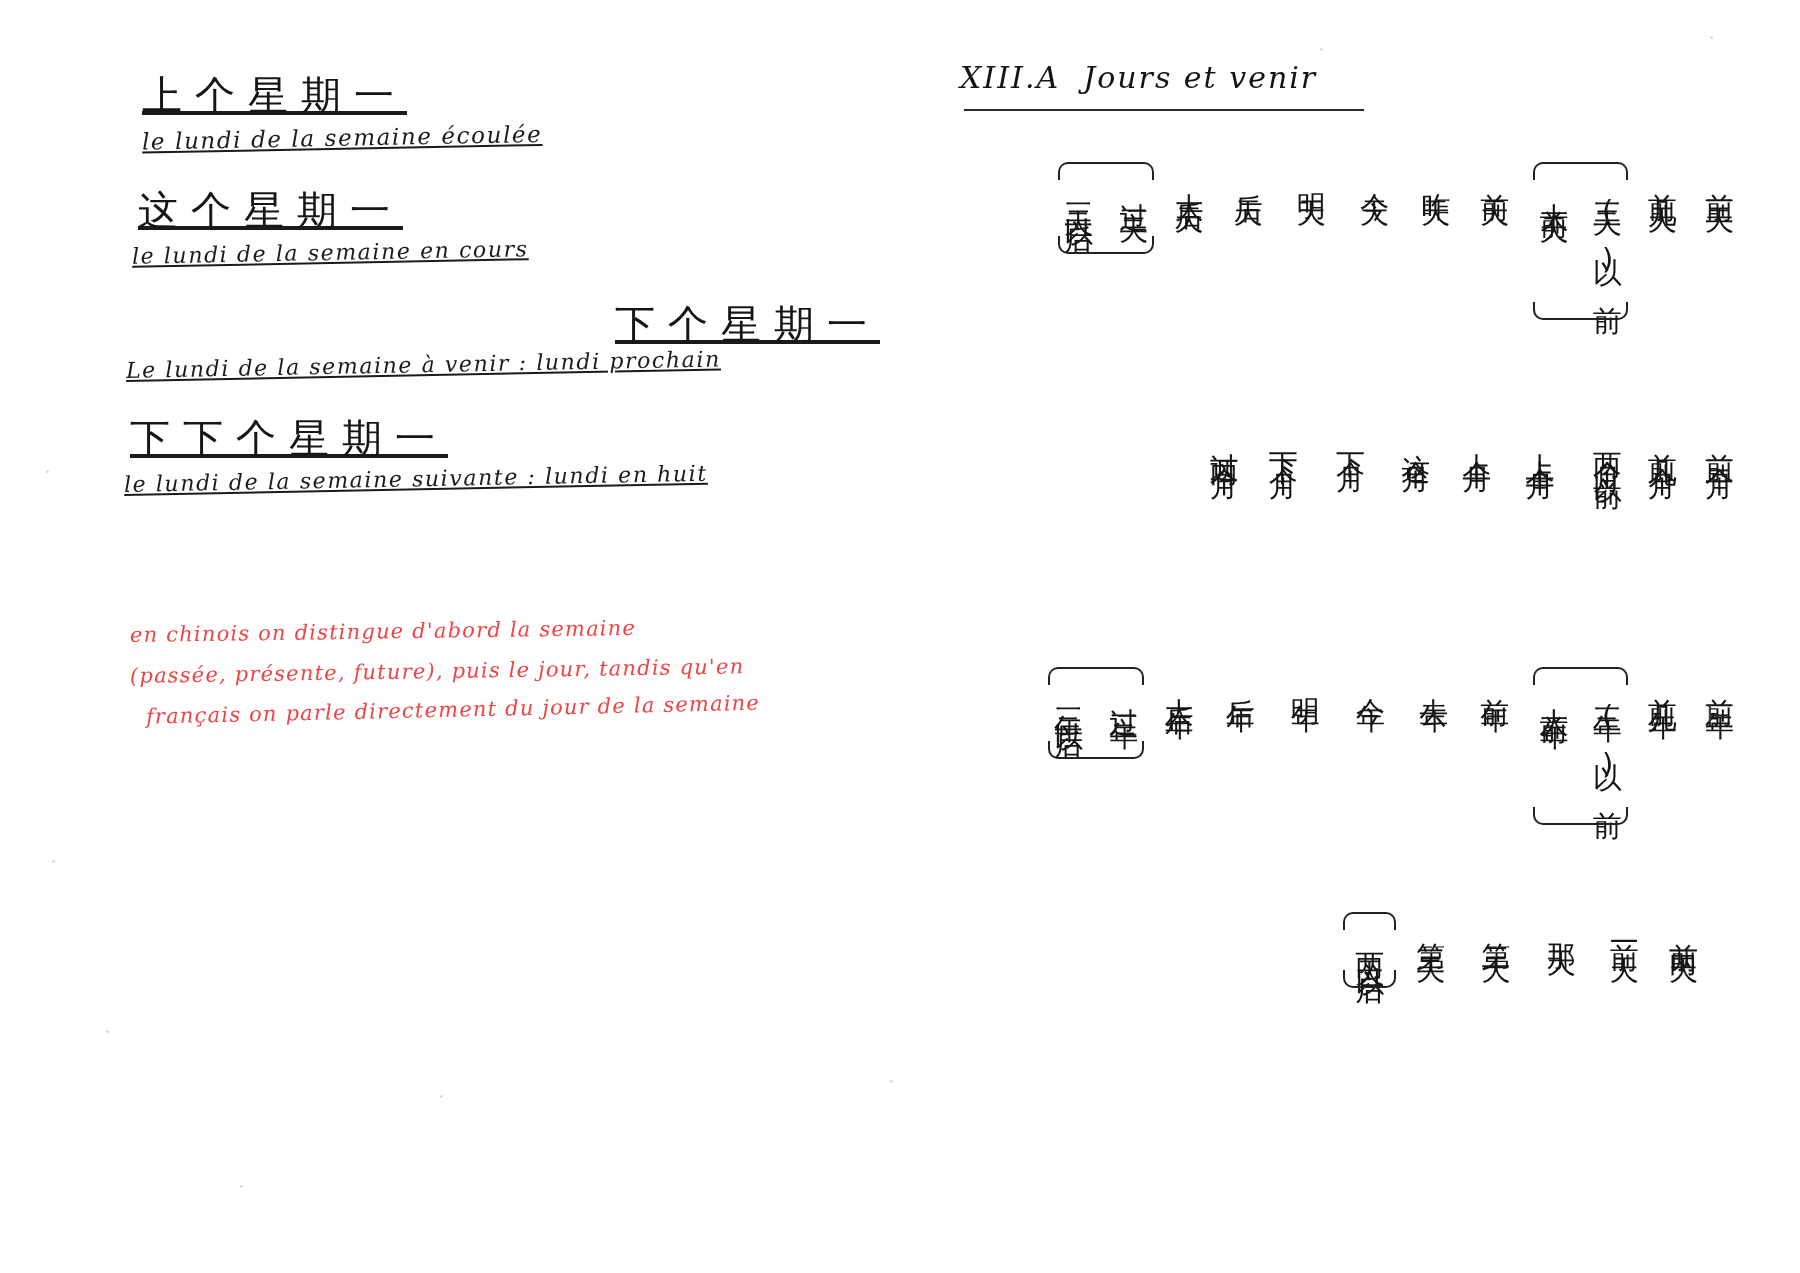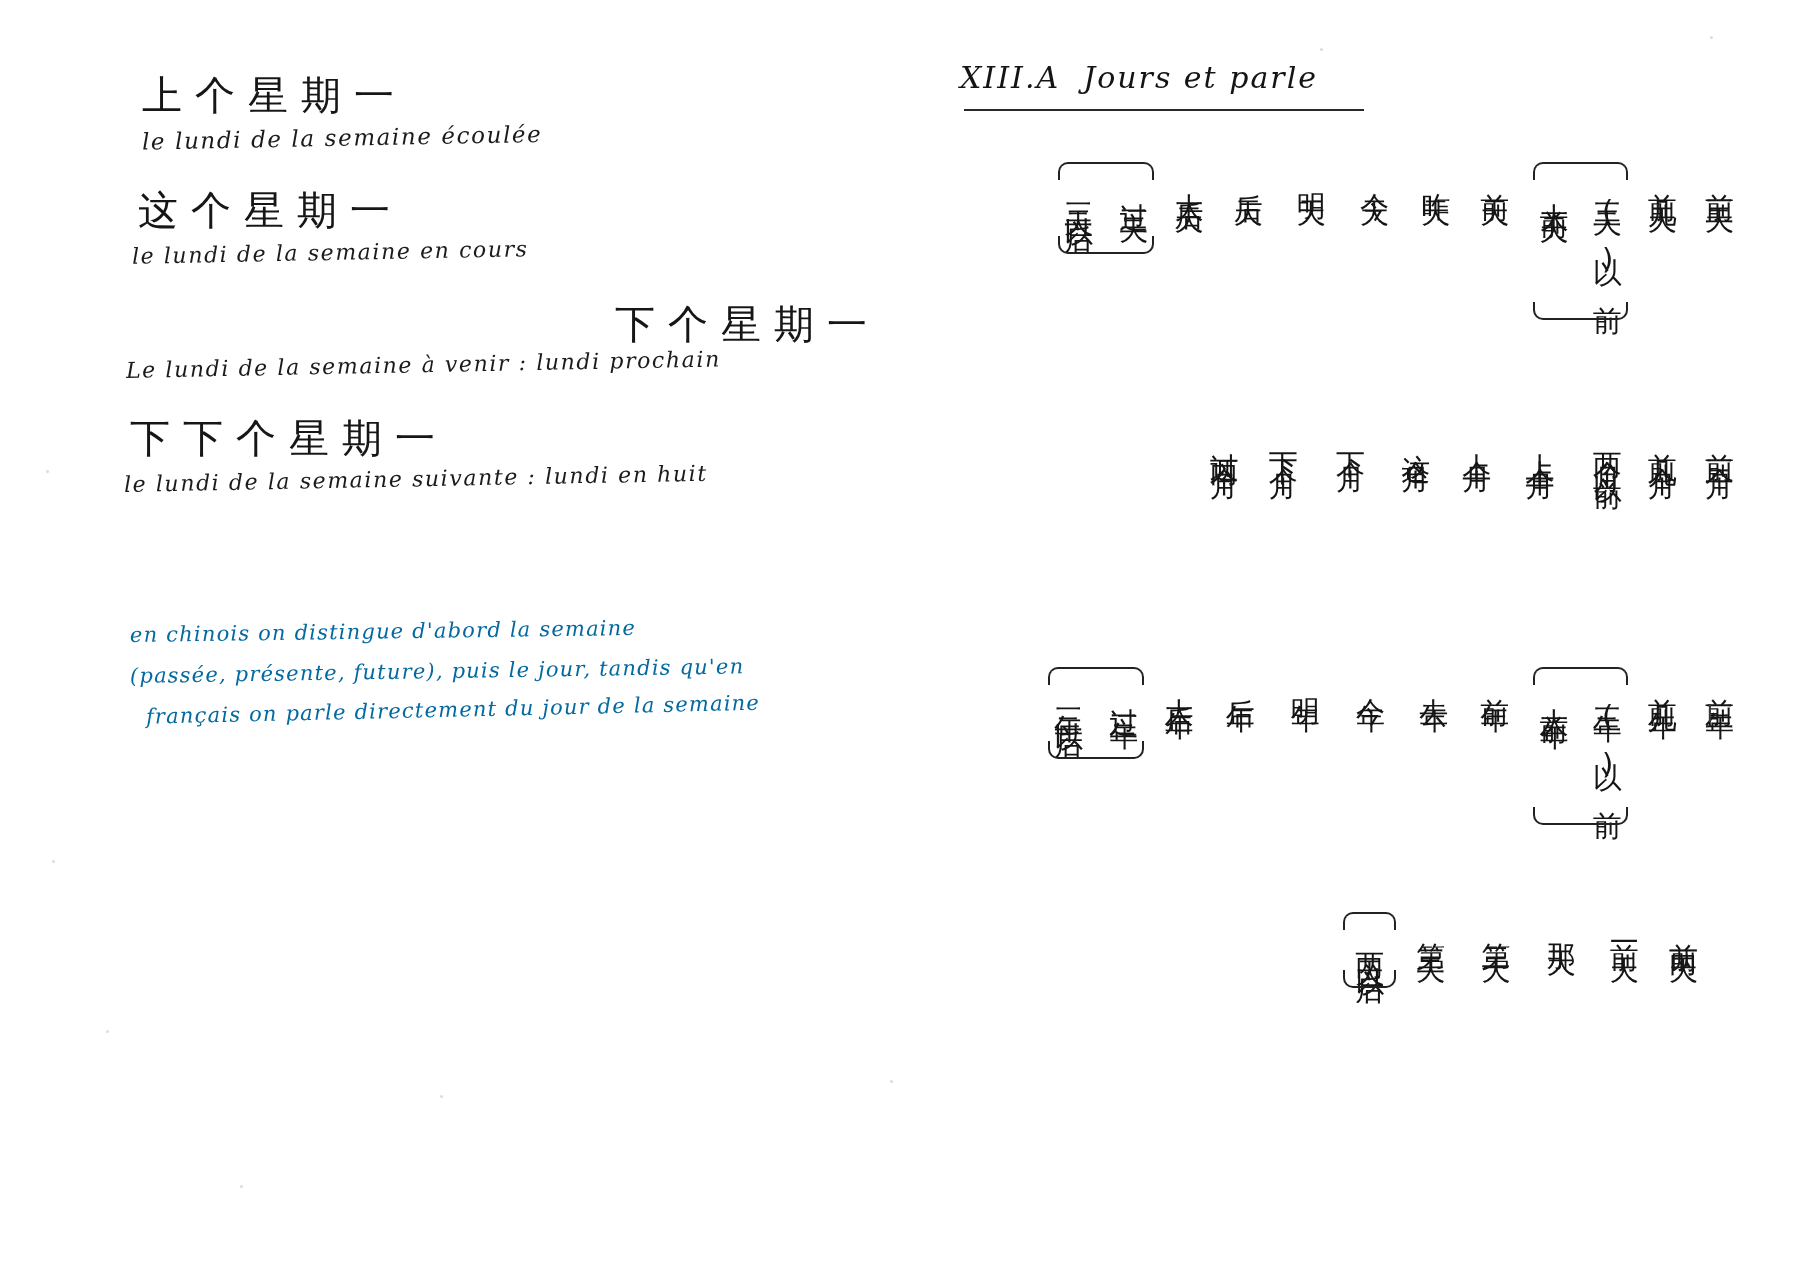--- a/index.html
+++ b/index.html
@@ -25,20 +25,21 @@
     height: 3px;
     opacity: .75;
   }
 
   
   #left-column {
     position: absolute;
     left: 120px;
     top: 70px;
     width: 760px;
+    text-decoration: underline;
   }
 
   .entry { margin-bottom: 30px; }
 
   .cn-headword {
     font-family: "DejaVu Sans", sans-serif;
     font-size: 40px;
     letter-spacing: 13px;
     color: #161616;
     line-height: 1.25;
@@ -67,21 +68,21 @@
   #note-block {
     position: absolute;
     left: 130px;
     top: 615px;
     width: 720px;
     font-family: "DejaVu Serif", serif;
     font-style: italic;
     font-size: 21px;
     line-height: 1.95;
     letter-spacing: 1.2px;
-    color: #0369a1;
+    color: #ef4444;
   }
   #note-block .nl { display: block; }
   #note-block .nl-1 { transform: rotate(-0.8deg); transform-origin: left center; }
   #note-block .nl-2 { transform: rotate(-0.9deg); transform-origin: left center; }
   #note-block .nl-3 { transform: rotate(-1.3deg); transform-origin: left center; padding-left: 16px; }
 
   
   #right-column {
     position: absolute;
     left: 960px;
@@ -187,21 +188,21 @@
 </div>
 
 <div id="note-block">
   <span class="nl nl-1">en chinois on distingue d'abord la semaine</span>
   <span class="nl nl-2">(passée, présente, future), puis le jour, tandis qu'en</span>
   <span class="nl nl-3">français on parle directement du jour de la semaine</span>
 </div>
 
 <div id="right-column">
 
-  <div id="section-heading">XIII.A  Jours et parle</div>
+  <div id="section-heading">XIII.A  Jours et venir</div>
   <div id="heading-rule"></div>
 
   <div class="vgrid" id="row-days">
     <div class="vcol-wrap" style="margin-left:16px;">
       <div class="vcol">前三天</div>
     </div>
     <div class="vcol-wrap" style="margin-left:14px;">
       <div class="vcol">前几天</div>
     </div>
     <div class="vcol-wrap" style="margin-left:18px; padding-top:10px;">

